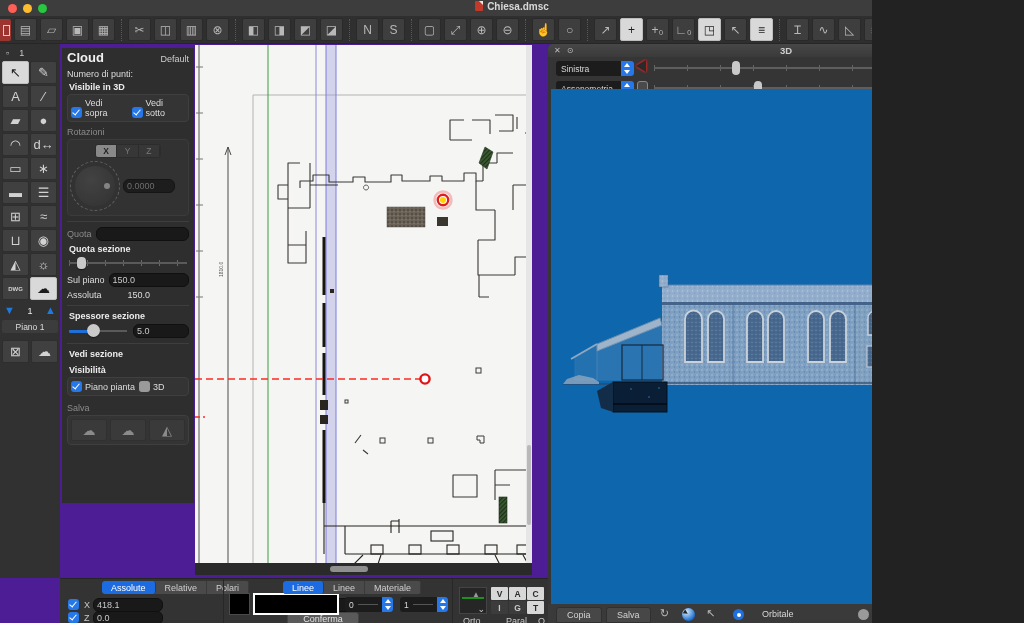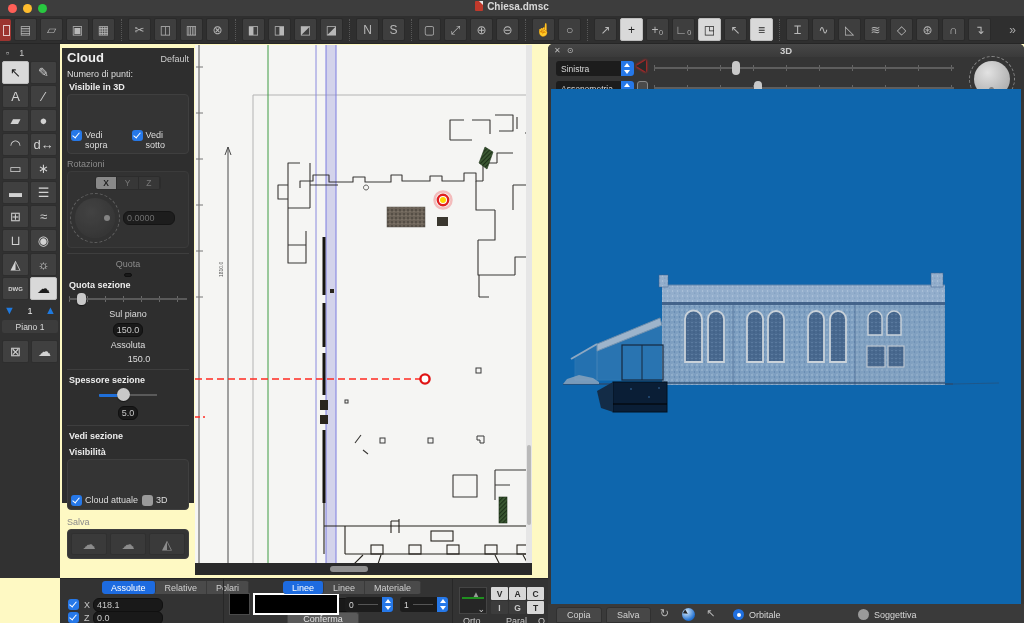--- a/index.html
+++ b/index.html
@@ -1,17 +1,17 @@
 <!DOCTYPE html>
 <html><head>
 <meta charset="utf-8">
 <style>
   * { margin:0; padding:0; box-sizing:border-box; }
   html,body { background:#222; }
-  #app { position:relative; width:1024px; height:623px; background:#fef9c3;
+  #app { position:relative; width:872px; height:623px; background:#4c1d95;
          font-family:"Liberation Sans","DejaVu Sans",sans-serif; overflow:hidden;
          color:#ddd; -webkit-font-smoothing:antialiased; }
 
   
   .titlebar { position:absolute; left:0; top:0; width:1024px; height:16px; background:#3d3d3d; }
   .tl { position:absolute; top:4px; width:9px; height:9px; border-radius:50%; }
   .tl.r { left:8px;  background:#ff5f57; }
   .tl.y { left:23px; background:#febc2e; }
   .tl.g { left:38px; background:#28c840; }
   .title-wrap { position:absolute; left:0; right:0; top:1px; text-align:center; font-size:10px; font-weight:bold; color:#d8d8d8; }
@@ -54,34 +54,34 @@
   .cp-title { font-size:13px; font-weight:bold; color:#f0f0f0; }
   .cp-preset { font-size:9px; color:#cecece; }
   .cp-line { margin:2px 0; }
   .cp-sub { font-weight:bold; margin:3px 0 2px 2px; color:#ececec; }
   .cp-box { border:1px solid #3f3f3f; background:#343434; border-radius:4px; padding:3px 3px; }
   .cb { width:11px; height:11px; border-radius:3px; background:#2678e8; display:inline-block; position:relative; flex:none; }
   .cb::after { content:""; position:absolute; left:3px; top:1px; width:3px; height:6px;
                border:solid #fff; border-width:0 1.5px 1.5px 0; transform:rotate(40deg); }
   .cb.off { background:#9a9a9a; } .cb.off::after { display:none; }
   .check-row { display:flex; gap:4px; align-items:center; }
-  .check-item { display:flex; gap:3px; align-items:flex-start;margin-top:32px; }
+  .check-item { display:flex; gap:3px; align-items:flex-end; }
   .dim { color:#8b8b8b; }
   .rot-box { margin-top:1px; }
   .seg { display:flex; width:66px; margin:1px auto 4px auto; background:#3a3a3a; border:1px solid #2c2c2c; border-radius:3px; overflow:hidden; }
   .seg span { flex:1; text-align:center; font-size:8.5px; padding:1px 0; color:#8b8b8b; border-right:1px solid #2c2c2c; }
   .seg span.on { background:#a0a0a0; color:#1c1c1c; font-weight:bold; }
   .knob-row { display:flex; align-items:center; gap:8px; padding:4px 2px 6px 4px; }
   .knob { width:40px; height:40px; border-radius:50%; background:radial-gradient(circle at 40% 35%, #484848, #333); position:relative; flex:none; }
   .knob::before { content:""; position:absolute; inset:-5px; border-radius:50%; border:1px dashed #6f6f6f; }
   .knob::after { content:""; position:absolute; right:5px; top:17px; width:6px; height:6px; border-radius:50%; background:#9a9a9a; }
   .field { background:#191919; border:1px solid #101010; border-radius:6px; color:#c9c9c9; font-size:9px;
            padding:1px 3px; height:14px; display:flex; align-items:center; }
   .hr { border-top:1px solid #3e3e3e; margin:5px 0; }
-  .row { display:flex; align-items:center; gap:4px; margin:3px 0;flex-direction:column; }
+  .row { display:flex; align-items:center; gap:4px; margin:3px 0; }
   .slider { position:relative; height:14px; flex:1; }
   .slider .rail { position:absolute; left:2px; right:2px; top:6px; height:2px; background:#5a5a5a; border-radius:1px; }
   .slider .rail.ticked { background:repeating-linear-gradient(90deg,#6a6a6a 0 1px,transparent 1px 18px); height:6px; top:4px;
                          border-top:2px solid transparent; }
   .slider .railline { position:absolute; left:2px; right:2px; top:6px; height:2px; background:#5a5a5a; }
   .slider .fill { position:absolute; left:2px; top:6px; height:3px; background:#1f6fd9; border-radius:1px; }
   .slider .thumb { position:absolute; top:1px; width:9px; height:12px; border-radius:4px; background:#c9c9c9;
                    box-shadow:0 1px 1px rgba(0,0,0,.5); }
   .slider .thumb.round { width:13px; height:13px; border-radius:50%; top:0; }
   .swatch { border-radius:2px; }
@@ -121,21 +121,21 @@
   .viewport { position:absolute; left:3px; top:45px; width:470px; height:515px; background:#0e66ad; }
   .rp-bottom { position:absolute; left:0; top:560px; width:476px; height:19px; background:#3a3a3a; font-size:9px; }
   .rp-btn { position:absolute; top:3px; height:16px; padding:0 10px; background:#474747; border:1px solid #303030;
             border-radius:3px 3px 0 0; color:#d2d2d2; font-size:9px; display:flex; align-items:center; }
   .rp-ico { position:absolute; top:3px; color:#b5b5b5; font-size:11px; line-height:13px; }
   .orbit-ico { position:absolute; top:4px; width:13px; height:13px; border-radius:50%;
                background:radial-gradient(circle at 35% 30%, #d9ecfb, #1f6fd0 70%); }
   .orbit-ico::after { content:"▸"; position:absolute; left:2px; top:-1px; font-size:9px; color:#222; transform:rotate(32deg); }
   .radio { width:11px; height:11px; border-radius:50%; background:#9a9a9a; display:inline-block; position:relative; vertical-align:-2px; }
   .radio.on { background:#1f6fe0; } .radio.on::after { content:""; position:absolute; left:3.5px; top:3.5px; width:4px; height:4px; border-radius:50%; background:#fff; }
-  .radio-item { position:absolute; top:5px; display:flex; gap:5px; align-items:center; color:#d8d8d8; }
+  .radio-item { position:absolute; top:5px; display:flex; gap:18px; align-items:flex-start; color:#d8d8d8; }
 
   
   .bottom-bar { position:absolute; left:60px; top:578px; width:488px; height:45px; background:#333; border-top:1px solid #252525; font-size:9px; }
   .vdiv { position:absolute; top:0; bottom:0; width:1px; background:#272727; }
   .tabs { position:absolute; top:2px; height:13px; display:flex; background:#4a4a4a; border-radius:3px; overflow:hidden; }
   .tab { padding:1px 9px; color:#cfcfcf; border-right:1px solid #3a3a3a; display:flex; align-items:center; }
   .tab.on { background:#1d6be0; color:#fff; border-radius:3px; }
   .bb-label { position:absolute; color:#c9c9c9; }
   .bb-field { position:absolute; width:70px; }
   .conferma { position:absolute; height:13px; background:#5a5a5a; border:1px solid #444; border-radius:3px;
@@ -427,21 +427,21 @@
         <span class="thumb round" style="left:20px"></span>
       </span>
       <span class="field" style="flex:1">5.0</span>
     </div>
     <div class="hr"></div>
     <div class="cp-sub">Vedi sezione</div>
     <div class="cp-sub" style="margin-top:6px">Visibilità</div>
     <div class="cp-box check-row">
       <span class="check-item">
         <span class="cb"></span>
-        <span>Cloud attuale</span>
+        <span>Piano pianta</span>
       </span>
       <span class="check-item">
         <span class="cb off"></span>
         <span>3D</span>
       </span>
     </div>
     <div class="cp-line dim" style="margin-top:7px">Salva</div>
     <div class="cp-box genera-row" id="genera-box">
         <button class="tool-btn">
           <span>☁</span>

